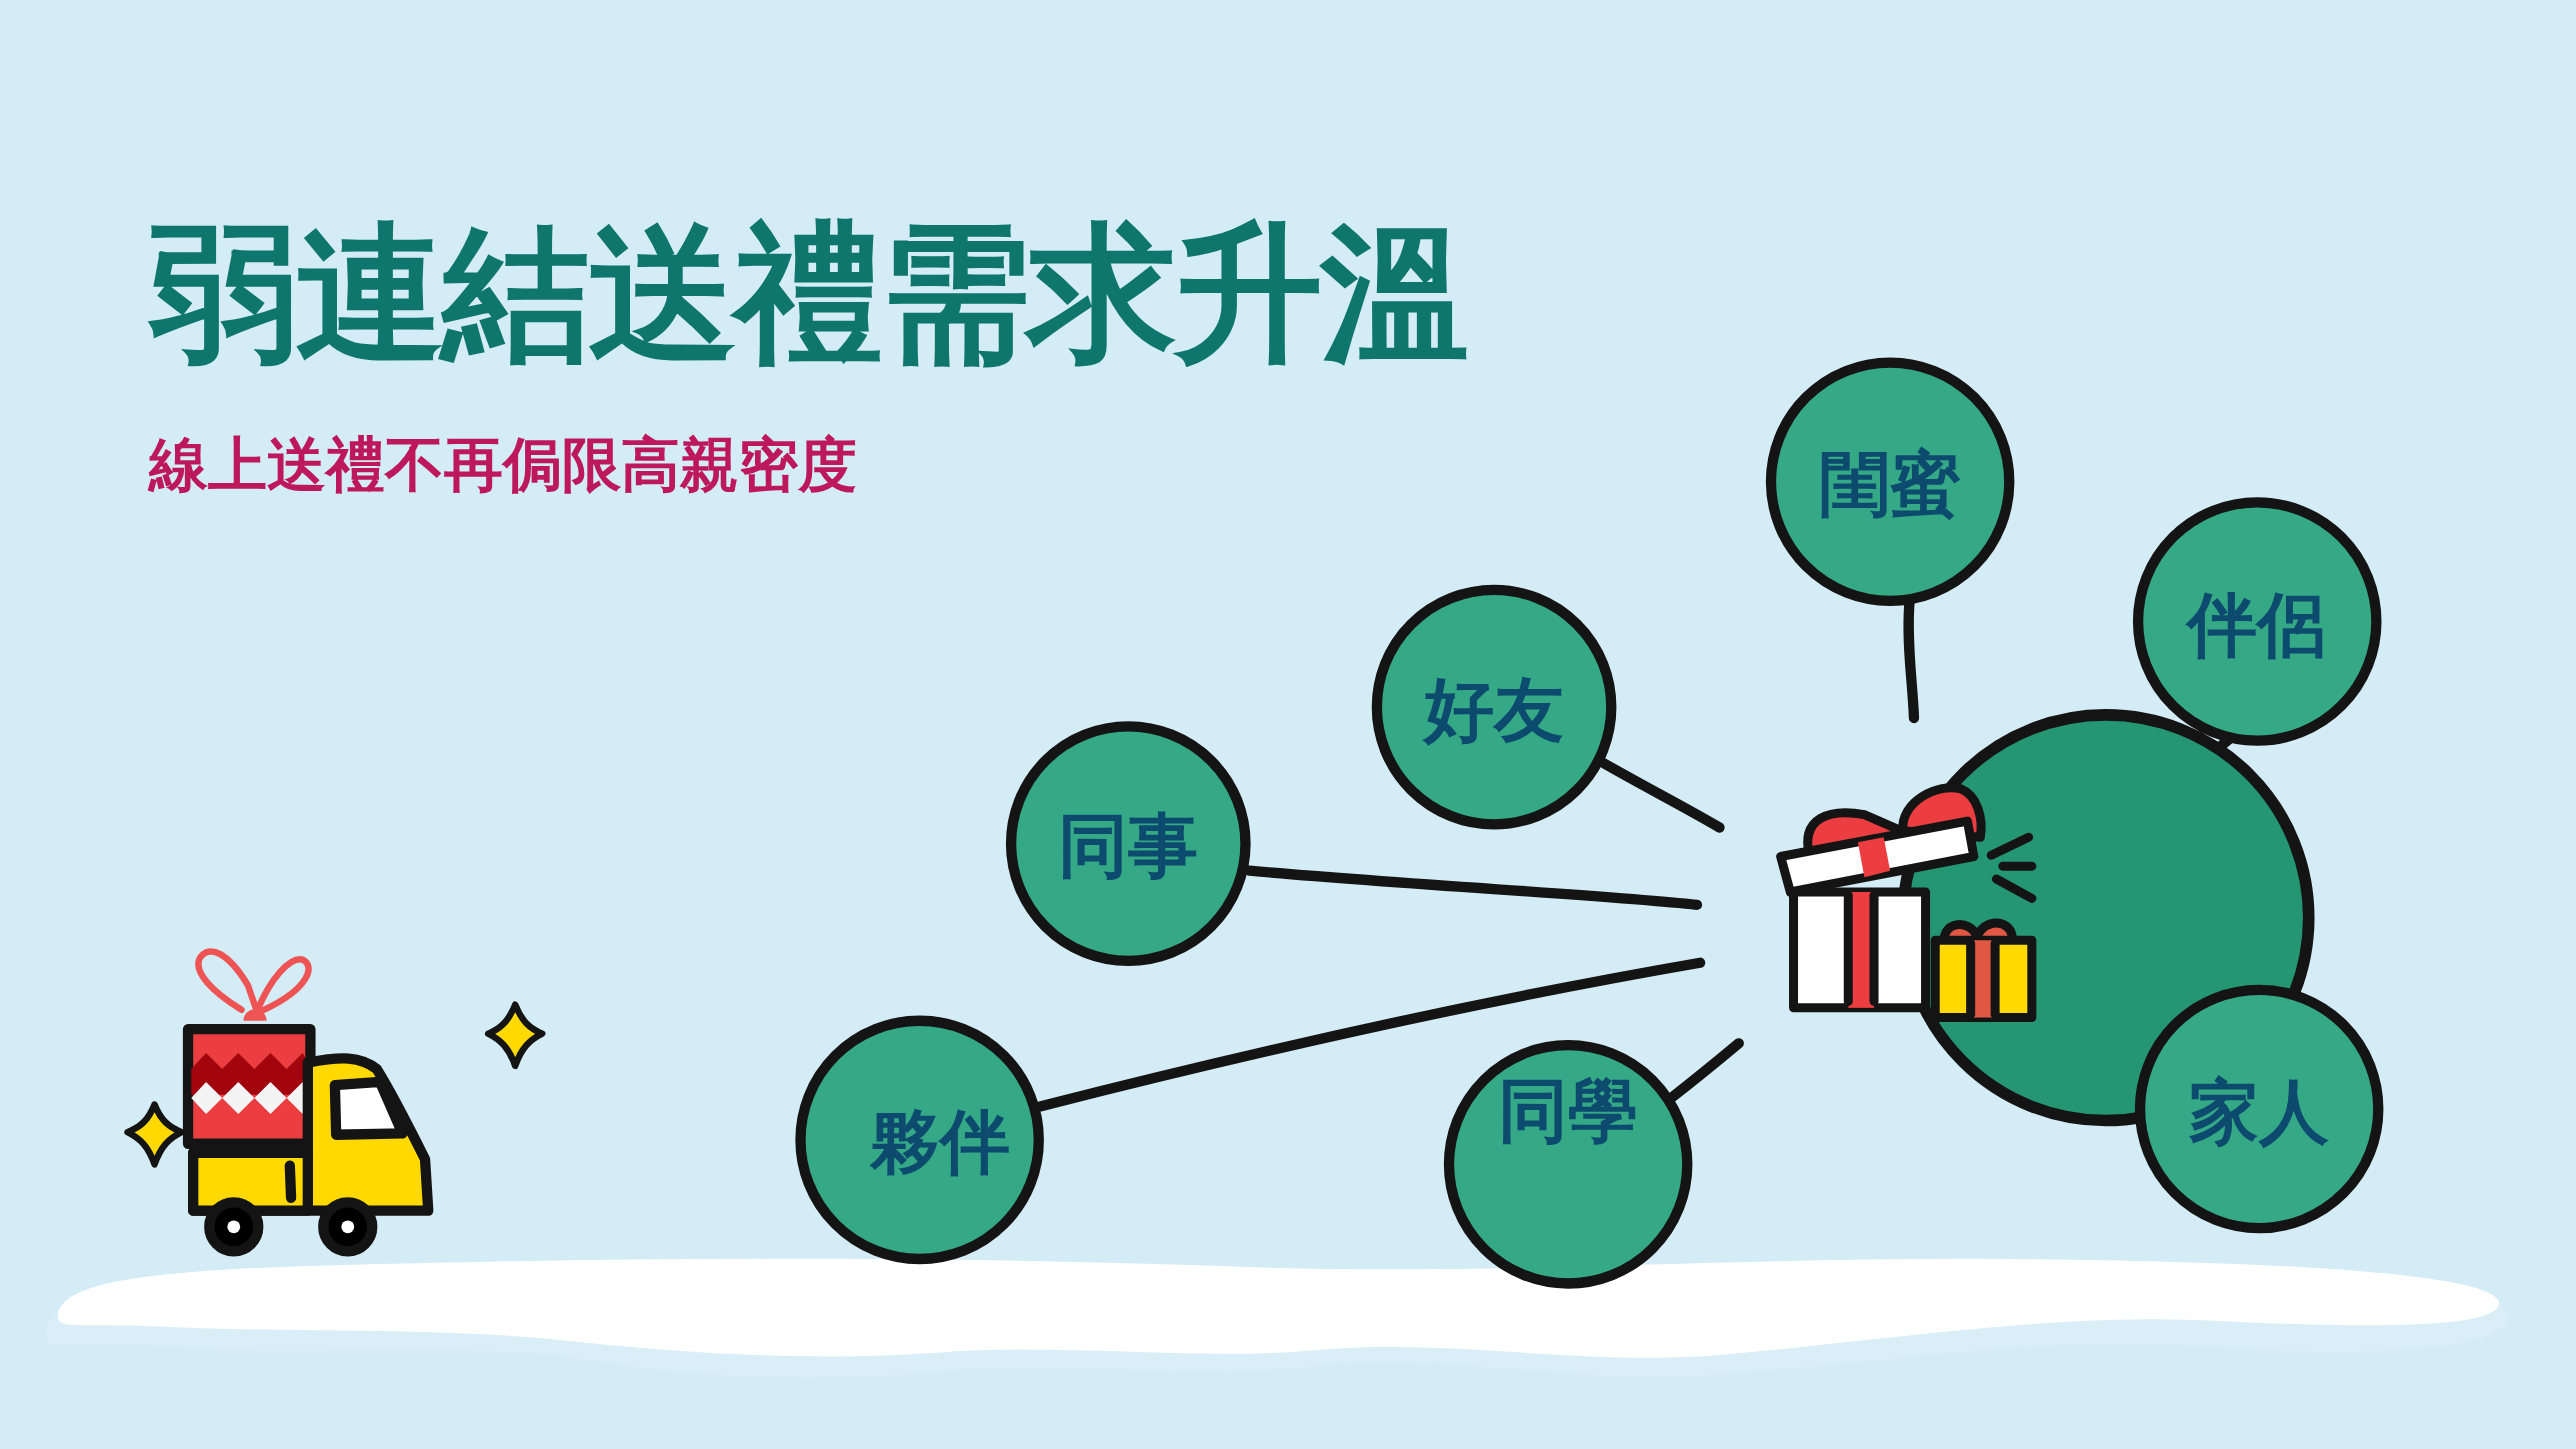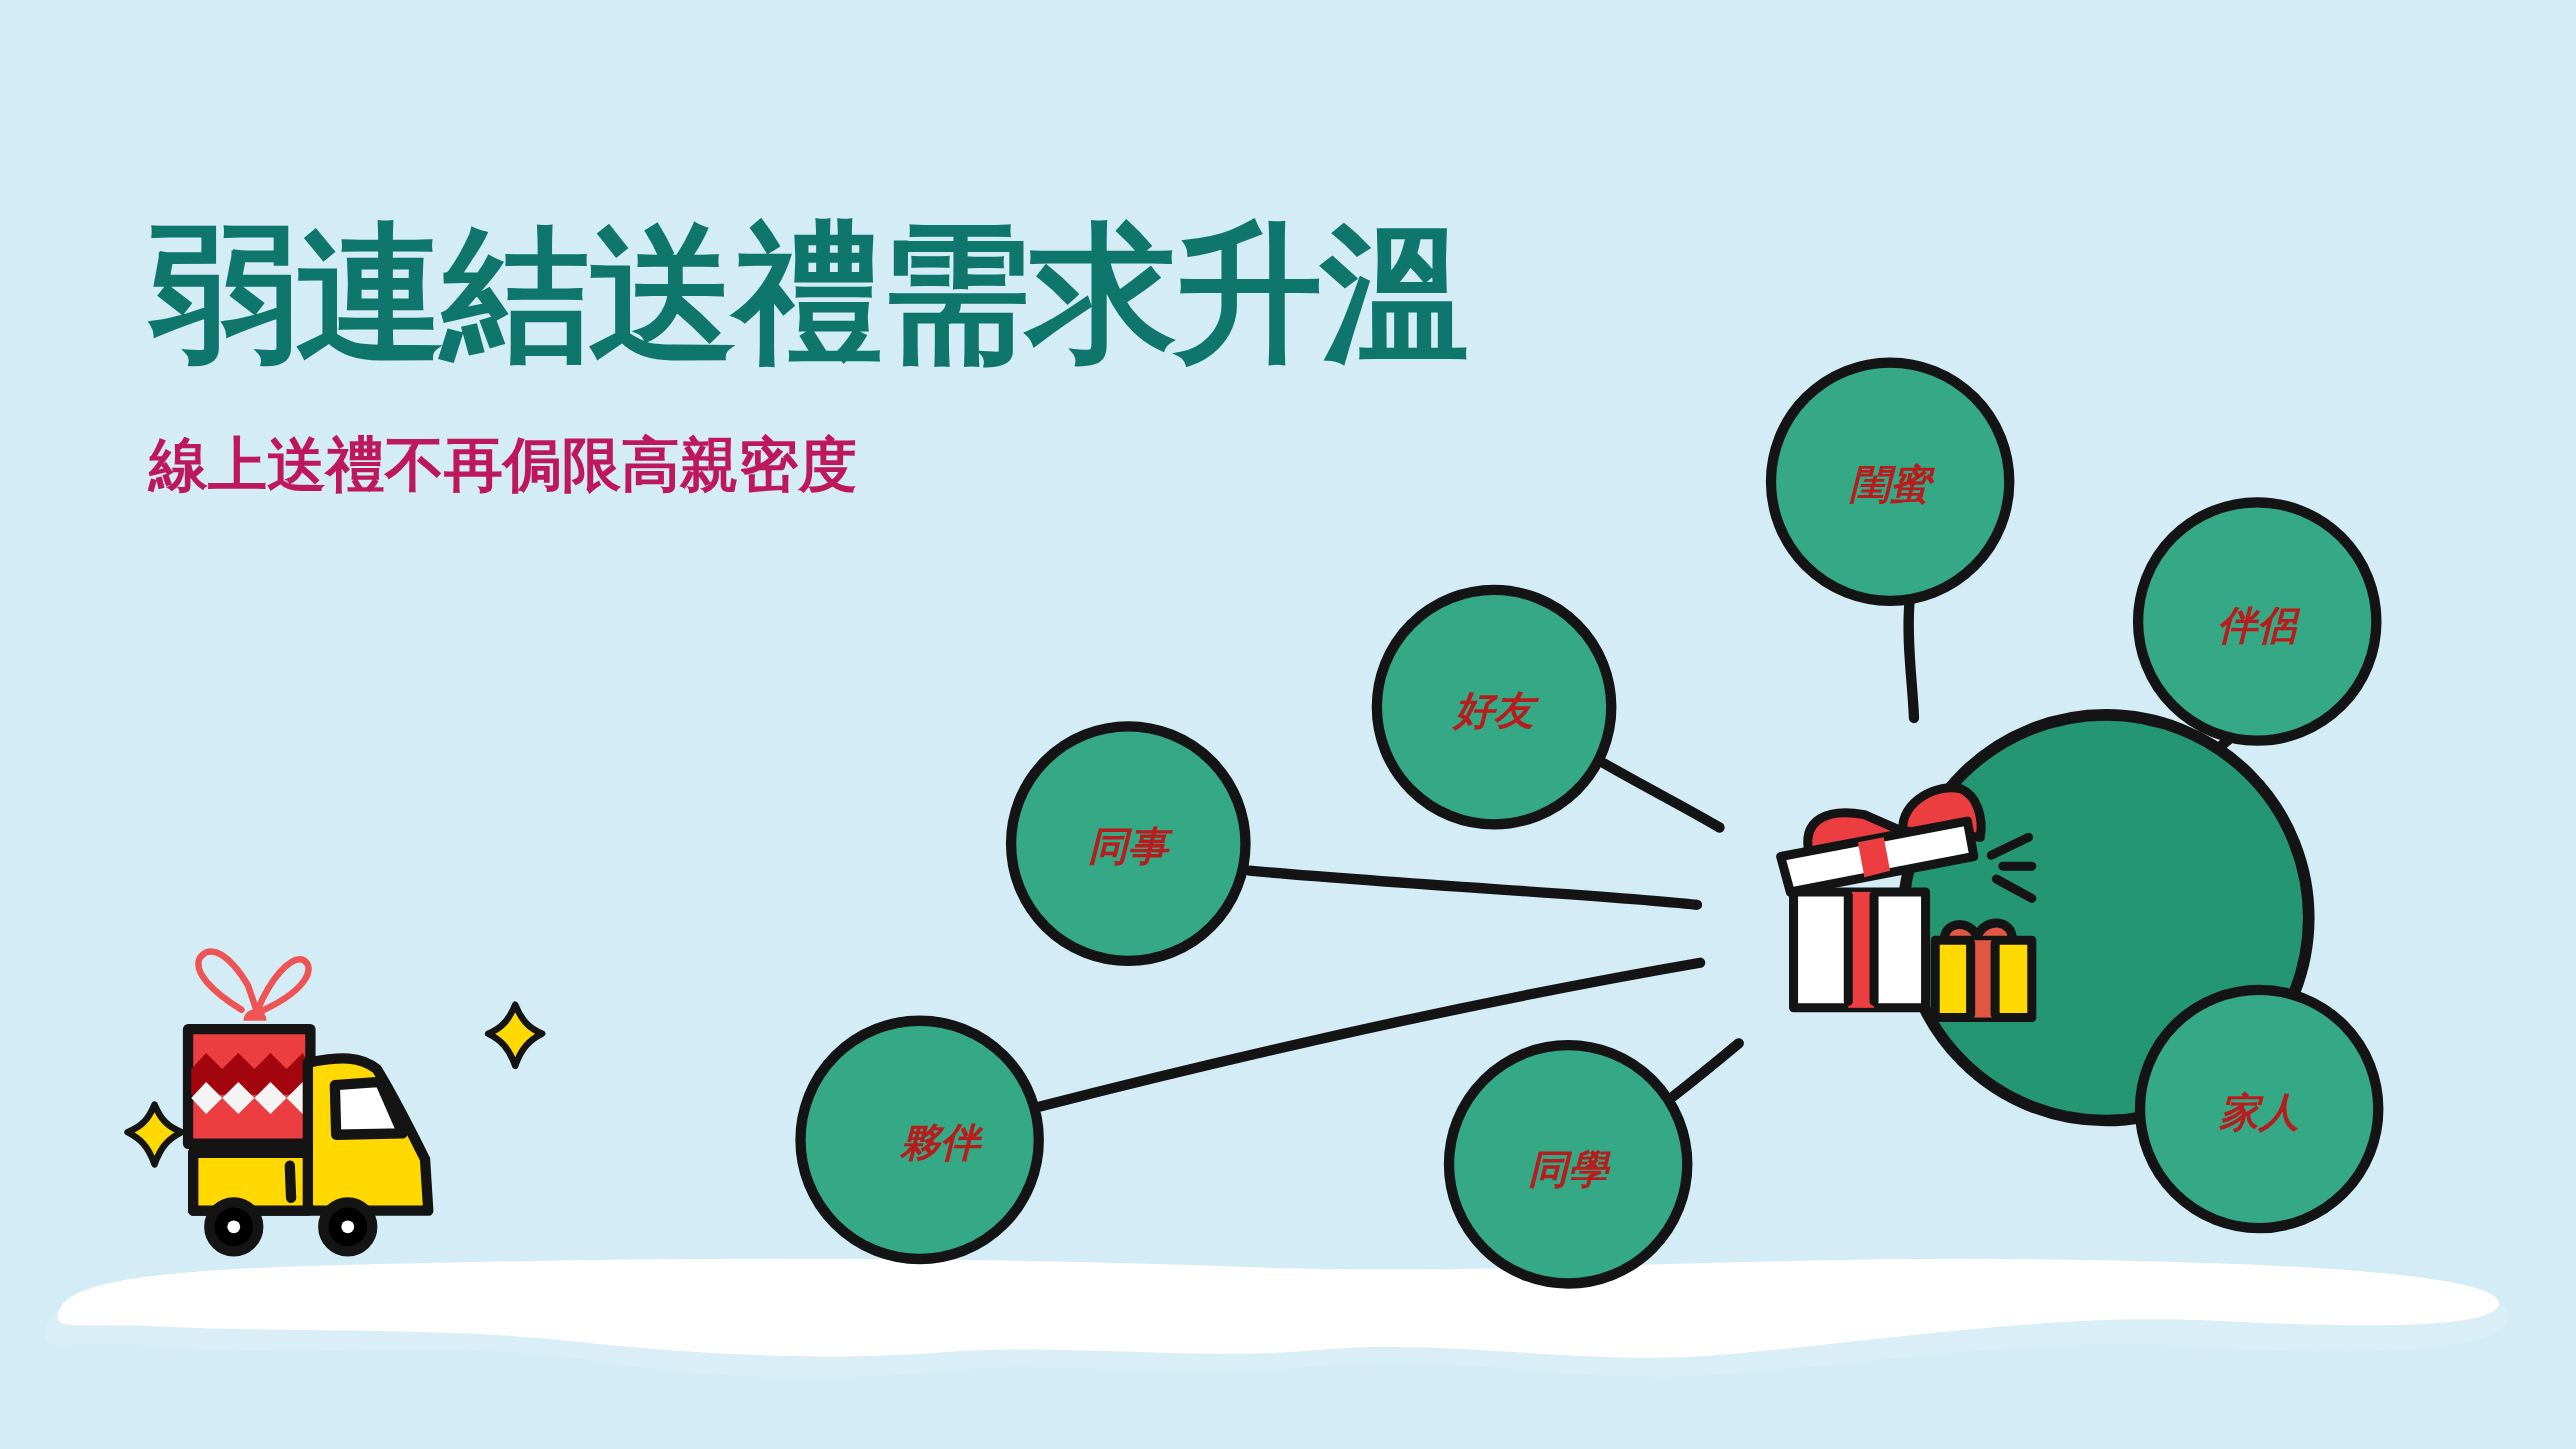--- a/index.html
+++ b/index.html
@@ -16,22 +16,22 @@
   }
   .subtitle {
     position: absolute; left: 149px; top: 417px;
     font-size: 59px; font-weight: bold; color: #be185d;
     line-height: 95px; white-space: nowrap;
   }
   .subtitle div { display: block; }
   svg.scene { position: absolute; left: 0; top: 0; }
   .node-label {
     position: absolute; transform: translate(-50%, -50%);
-    color: #b91c1c; font-weight: bold; font-size: 40px;
-    white-space: nowrap; line-height: 1; font-style: italic;
+    color: #0c4a6e; font-weight: bold; font-size: 70px;
+    white-space: nowrap; line-height: 1;
   }
 </style>
 </head>
 <body>
 
 <div class="title">弱連結送禮需求升溫</div>
 <div class="subtitle">
   <div>線上送禮不再侷限高親密度</div>
 </div>
 
@@ -121,15 +121,15 @@
   <g fill="#ffd900" stroke="#141414" stroke-width="10" stroke-linejoin="round">
     <path d="M800,1560 C810,1585 822,1597 842,1605 C822,1615 810,1627 800,1655 C790,1627 778,1615 758,1605 C778,1597 790,1585 800,1560 Z"></path>
   </g>
 </svg>
 
 <div class="node-label" style="left:1890px; top:484px;">閨蜜</div>
 <div class="node-label" style="left:2257px; top:625px;">伴侶</div>
 <div class="node-label" style="left:1494px; top:710px;">好友</div>
 <div class="node-label" style="left:1128px; top:846px;">同事</div>
 <div class="node-label" style="left:940px; top:1142px;">夥伴</div>
-<div class="node-label" style="left:1568px; top:1169px;">同學</div>
+<div class="node-label" style="left:1568px; top:1111px;">同學</div>
 <div class="node-label" style="left:2259px; top:1112px;">家人</div>
 
 
 </body></html>

